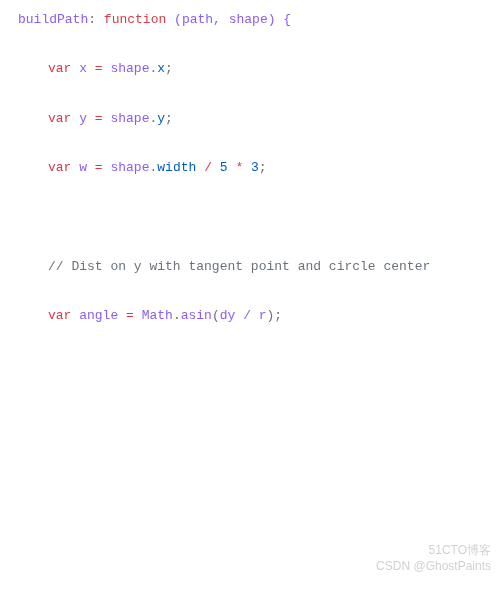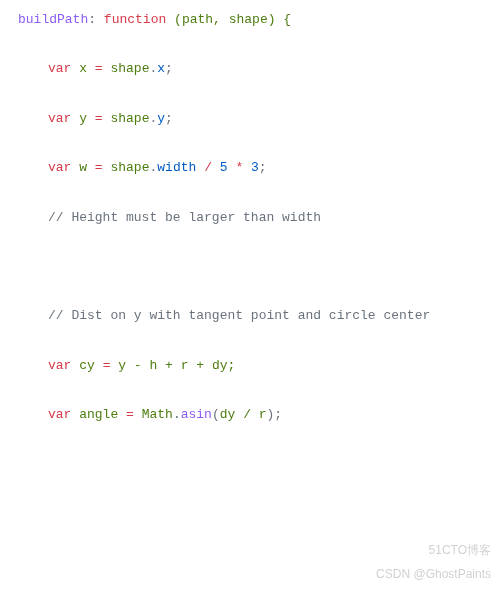--- a/index.html
+++ b/index.html
@@ -11,50 +11,48 @@
     padding: 8px 6px;
     color: #6a737d;
     position: relative;
     width: 503px;
     height: 592px;
     overflow: hidden;
   }
   pre { white-space: pre; font-family: inherit; }
   .k  { color: #d73a49; }            
   .fn { color: #8b5cf6; }            
-  .id { color: #4d7c0f; }            
+  .id { color: #8b5cf6; }            
   .prop { color: #005cc5; }          
   .op { color: #d73a49; }            
   .pn { color: #6a737d; }            
   .nm { color: #005cc5; }            
   .cm { color: #6a737d; }            
   .line { display: block; padding-left: 12px; }
   .i1 { padding-left: 42px; }
   .watermark1, .watermark2 {
     position: absolute;
     right: 12px;
     color: rgba(120,120,120,0.35);
     font-family: Arial, sans-serif;
     font-size: 12px;
     pointer-events: none;
   }
   .watermark1 { bottom: 30px; }
-  .watermark2 { bottom: 6px; }
+  .watermark2 { bottom: 14px; }
 </style>
 </head>
 <body>
 
 <pre><span class="line"><span class="fn">buildPath</span><span class="pn">:</span> <span class="k">function</span> <span class="id">(path, shape) {</span></span>
 <span class="line i1"><span class="k">var</span> <span class="id">x</span> <span class="op">=</span> <span class="id">shape</span><span class="pn">.</span><span class="prop">x</span><span class="pn">;</span></span>
 <span class="line i1"><span class="k">var</span> <span class="id">y</span> <span class="op">=</span> <span class="id">shape</span><span class="pn">.</span><span class="prop">y</span><span class="pn">;</span></span>
 <span class="line i1"><span class="k">var</span> <span class="id">w</span> <span class="op">=</span> <span class="id">shape</span><span class="pn">.</span><span class="prop">width</span> <span class="op">/</span> <span class="nm">5</span> <span class="op">*</span> <span class="nm">3</span><span class="pn">;</span></span>
-<span class="line i1 cm">// Height must be larger than width</span>
 <span class="line i1"> </span>
 <span class="line i1 cm">// Dist on y with tangent point and circle center</span>
-<span class="line i1"><span class="k">var</span> <span class="id">cy</span> <span class="op">=</span> <span class="id">y - h + r + dy;</span></span>
 <span class="line i1"><span class="k">var</span> <span class="id">angle</span> <span class="op">=</span> <span class="id">Math</span><span class="pn">.</span><span class="fn">asin</span><span class="pn">(</span><span class="id">dy / r</span><span class="pn">)</span><span class="pn">;</span></span>
 
 
 
 
 
 
 
 
 

